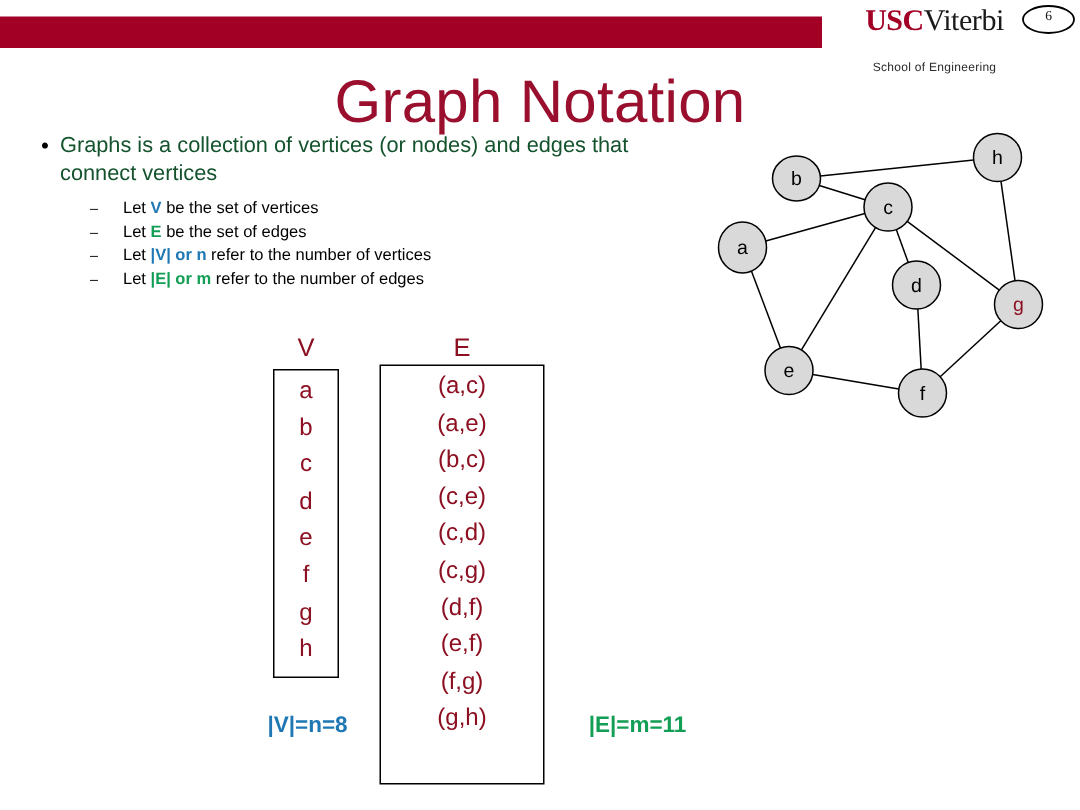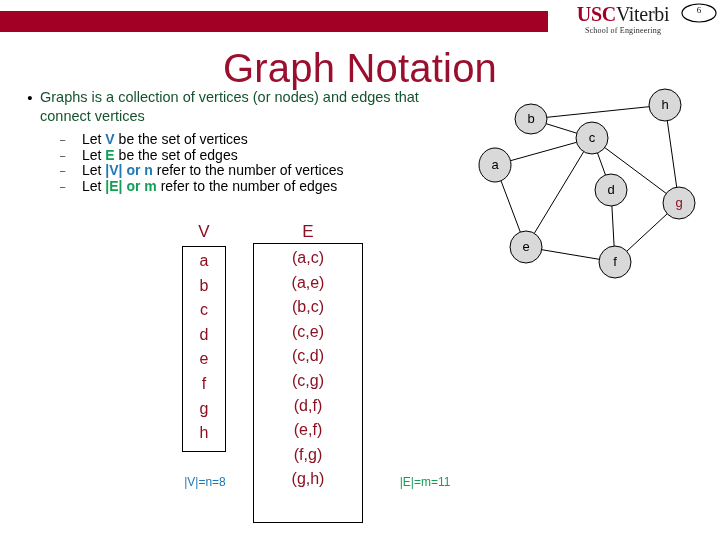--- a/index.html
+++ b/index.html
@@ -45,25 +45,25 @@
     letter-spacing: -0.3px;
   }
   .logo-usc {
     color: #a30026;
     font-weight: bold;
   }
   .logo-viterbi {
     color: #1a1a1a;
   }
   .logo-sub {
-    font-family: Liberation Serif, serif;
+    font-family: Liberation Sans, sans-serif;
     font-size: 8px;
     color: #2b2b2b;
     letter-spacing: 0.2px;
-    margin-top: 1px;
+    margin-top: 15px;
     white-space: nowrap;
   }
   .page-num-wrap {
     position: absolute;
     left: 681px;
     top: 3px;
     width: 36px;
     height: 20px;
   }
   .page-num-wrap svg { display: block; }
@@ -123,21 +123,21 @@
     align-items: flex-start;
     line-height: 15.5px;
   }
   .sub-dash {
     width: 22px;
     flex: 0 0 22px;
     font-size: 9.5px;
     color: #000;
   }
   .sub-text {
-    font-size: 14px;
+    font-size: 11px;
     color: #000;
   }
   .tok-v { color: #1f78b4; font-weight: bold; }
   .tok-e { color: #139e55; font-weight: bold; }
 
   
   .table-area {
     position: absolute;
     left: 80px;
     top: 222px;
@@ -161,22 +161,22 @@
     font-size: 16px;
     color: #8c1021;
     line-height: 24.6px;
     padding-top: 2px;
   }
   .box-v { left: 102px; top: 24px; width: 44px; height: 206px; }
   .box-e { left: 173px; top: 21px; width: 110px; height: 280px; }
 
   .count-label {
     position: absolute;
-    font-size: 12px;
-    font-weight: normal;
+    font-size: 15px;
+    font-weight: bold;
   }
   .count-v { left: 66px; top: 253px; width: 118px; text-align: center; color: #1f78b4; }
   .count-e { left: 285px; top: 253px; width: 120px; text-align: center; color: #139e55; }
 
   
   .graph-figure {
     position: absolute;
     left: 462px;
     top: 82px;
     width: 258px;

